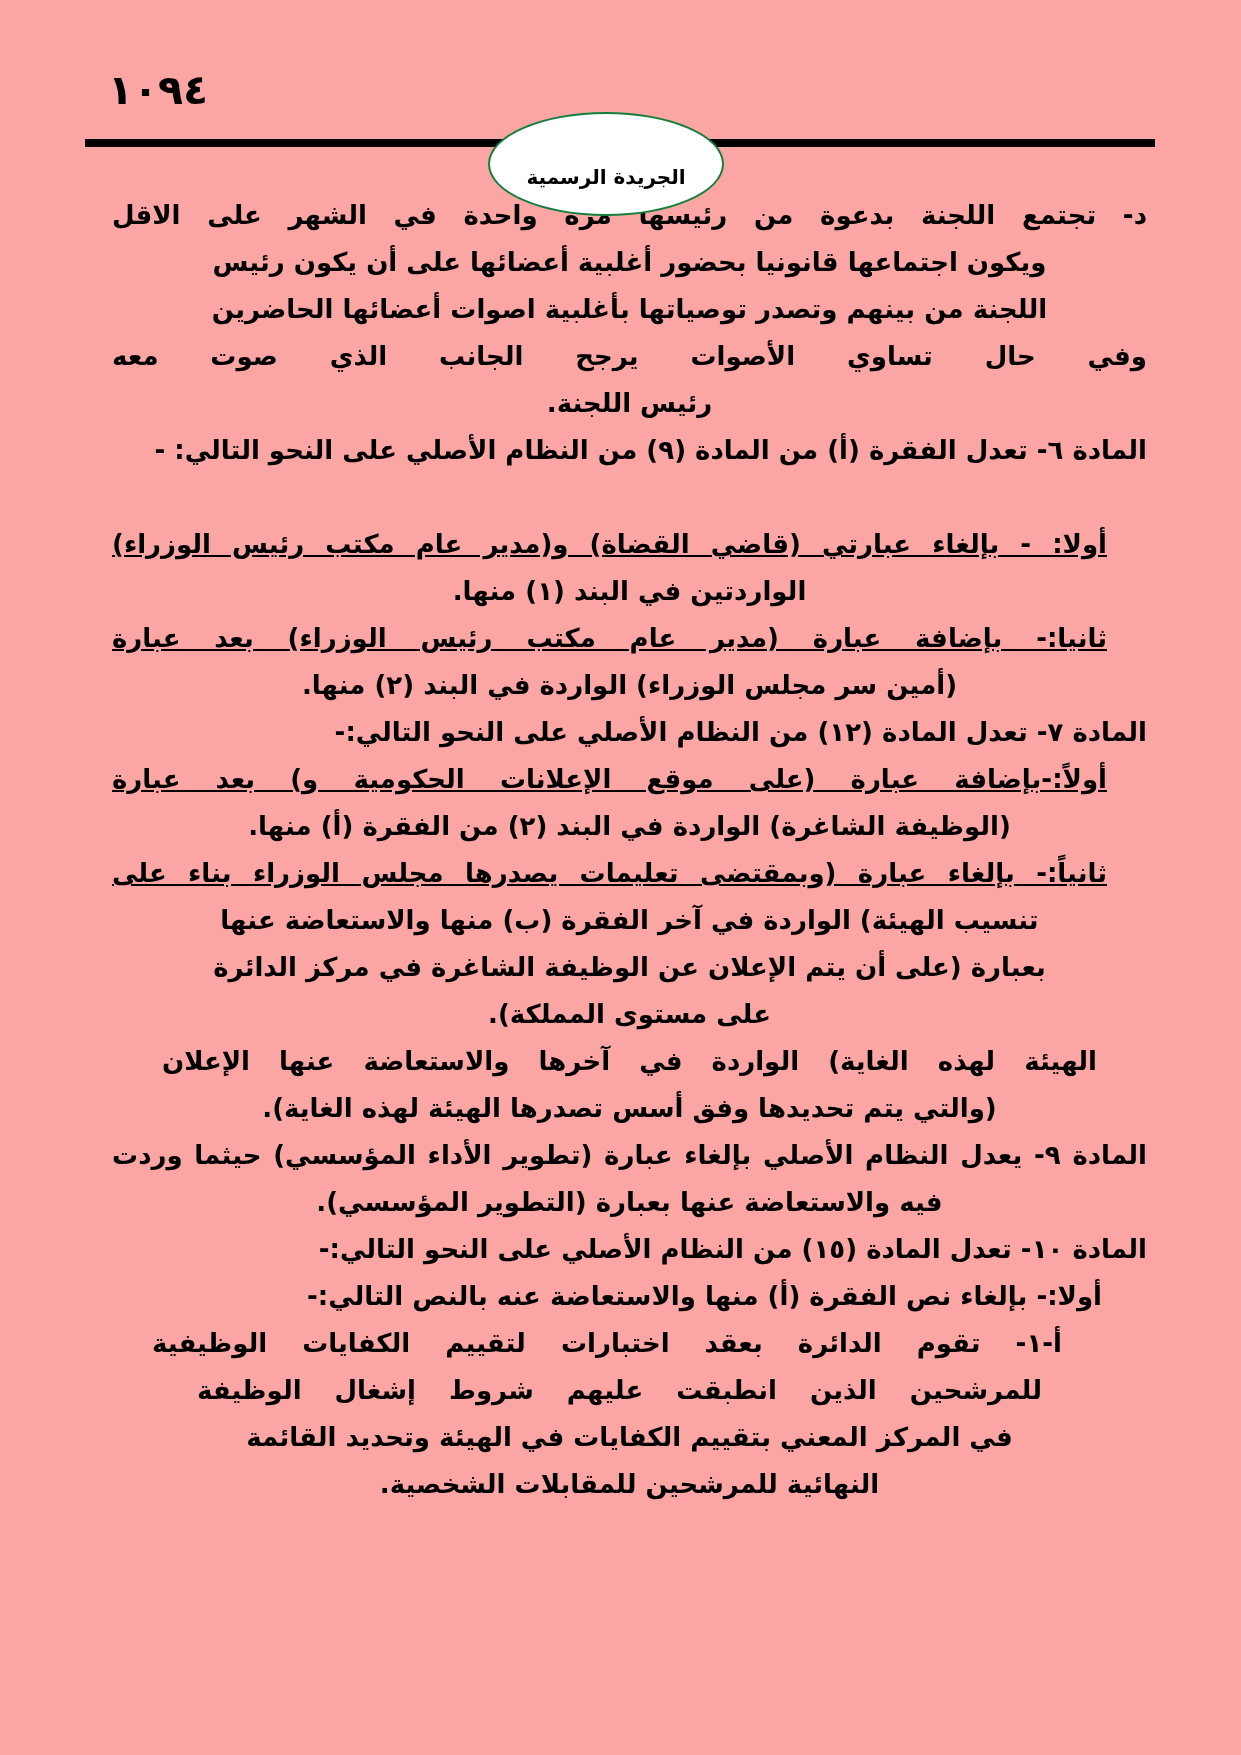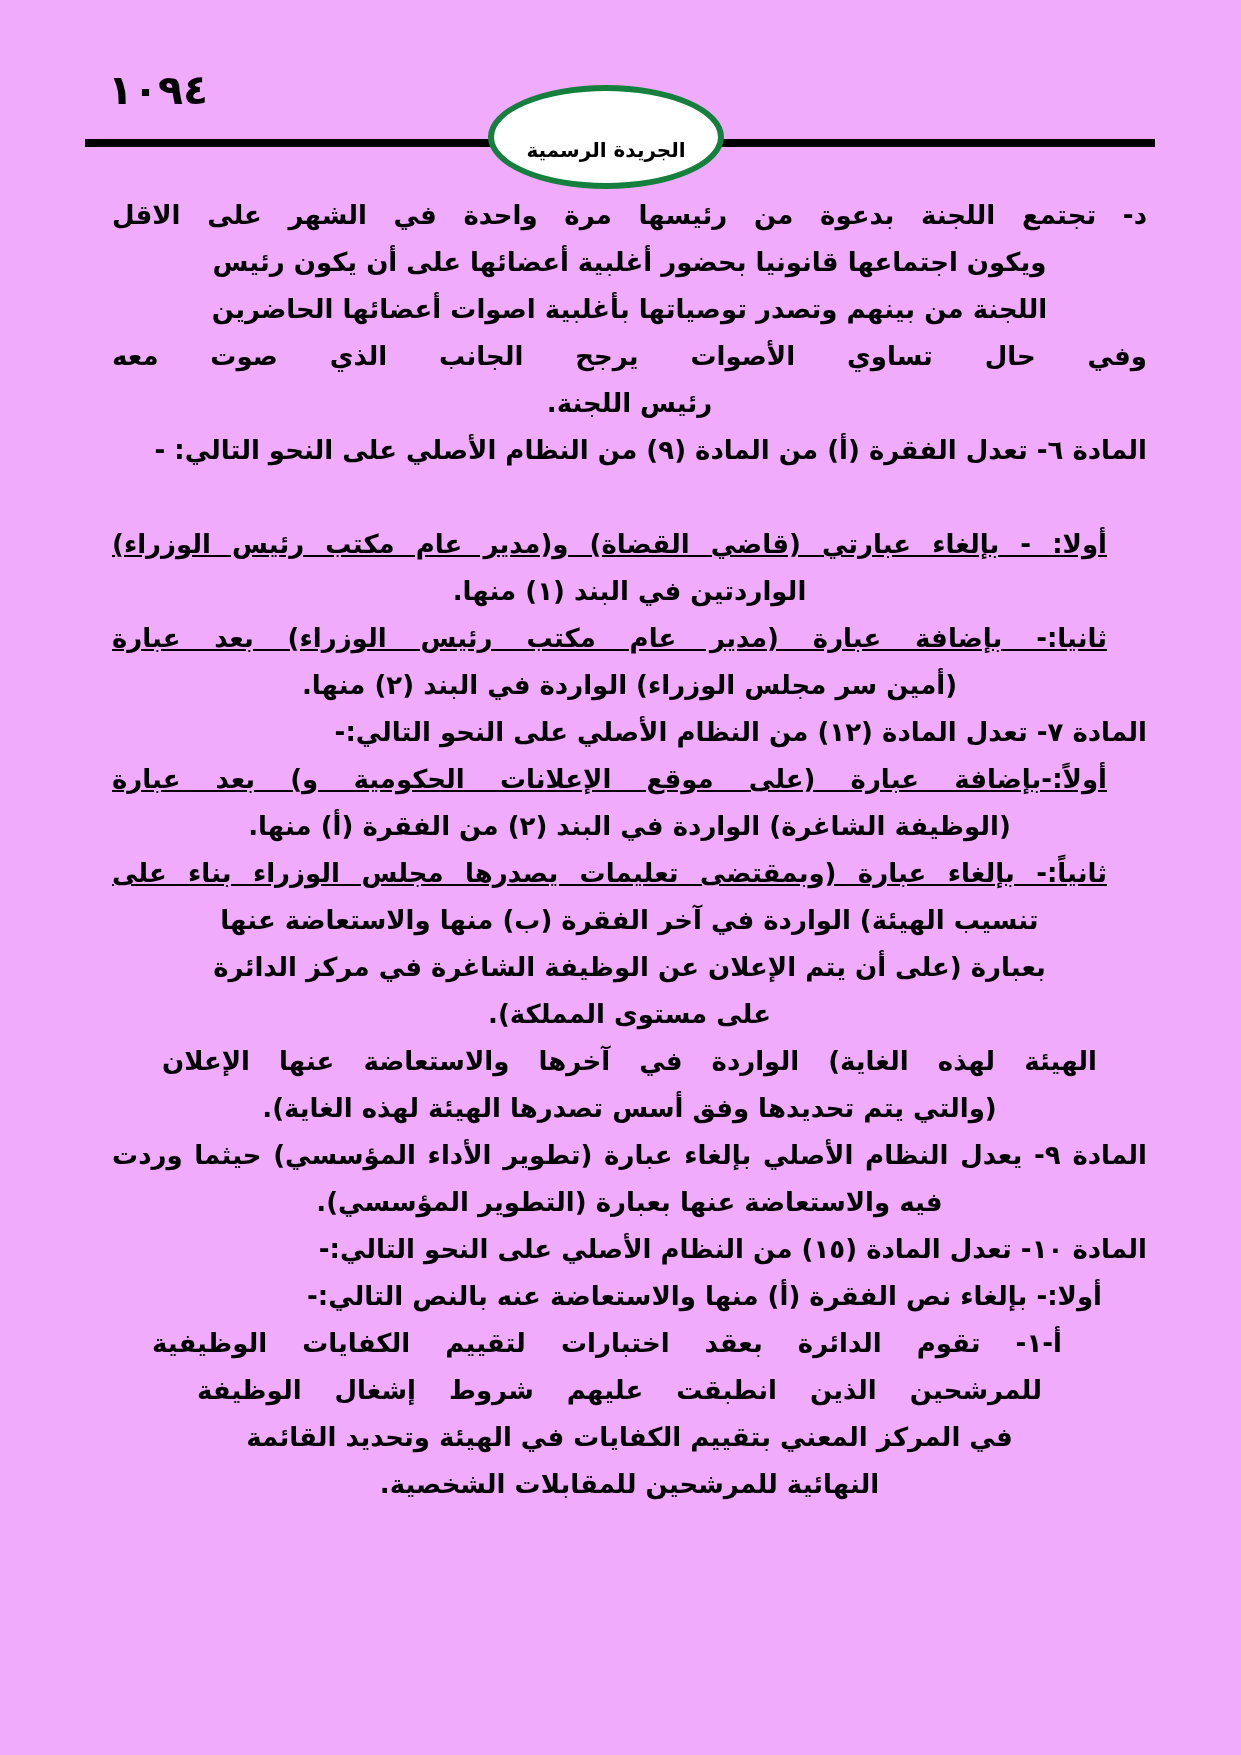--- a/index.html
+++ b/index.html
@@ -1,20 +1,20 @@
 <!DOCTYPE html>
 <html dir="rtl" lang="ar"><head>
 <meta charset="utf-8">
 <style>
   html,body{margin:0;padding:0;background:#e8e8e8;}
   .page{
     position:relative;
     width:1241px;height:1755px;
     margin:0 auto;
-    background:#f0abfc;
+    background:#fca5a5;
     color:#000000;
     font-family:"DejaVu Sans",sans-serif;
     font-weight:bold;
     overflow:hidden;
     direction:rtl;
   }
   
   .page-number{
     position:absolute;
     top:68px;left:108px;
@@ -23,24 +23,24 @@
     direction:ltr;
   }
   .header-rule{
     position:absolute;
     top:139px;left:85px;
     width:1070px;height:8px;
     background:#000000;
   }
   .gazette-ellipse{
     position:absolute;
-    top:85px;left:488px;
+    top:112px;left:488px;
     width:236px;height:104px;
     background:#ffffff;
-    border:6px solid #15803d;
+    border:2px solid #15803d;
     border-radius:50%;
     box-sizing:border-box;
     display:flex;align-items:center;justify-content:center;
     z-index:2;
   }
   .gazette-ellipse span{
     font-size:20px;
     transform:translateY(13px);
     white-space:nowrap;
   }

